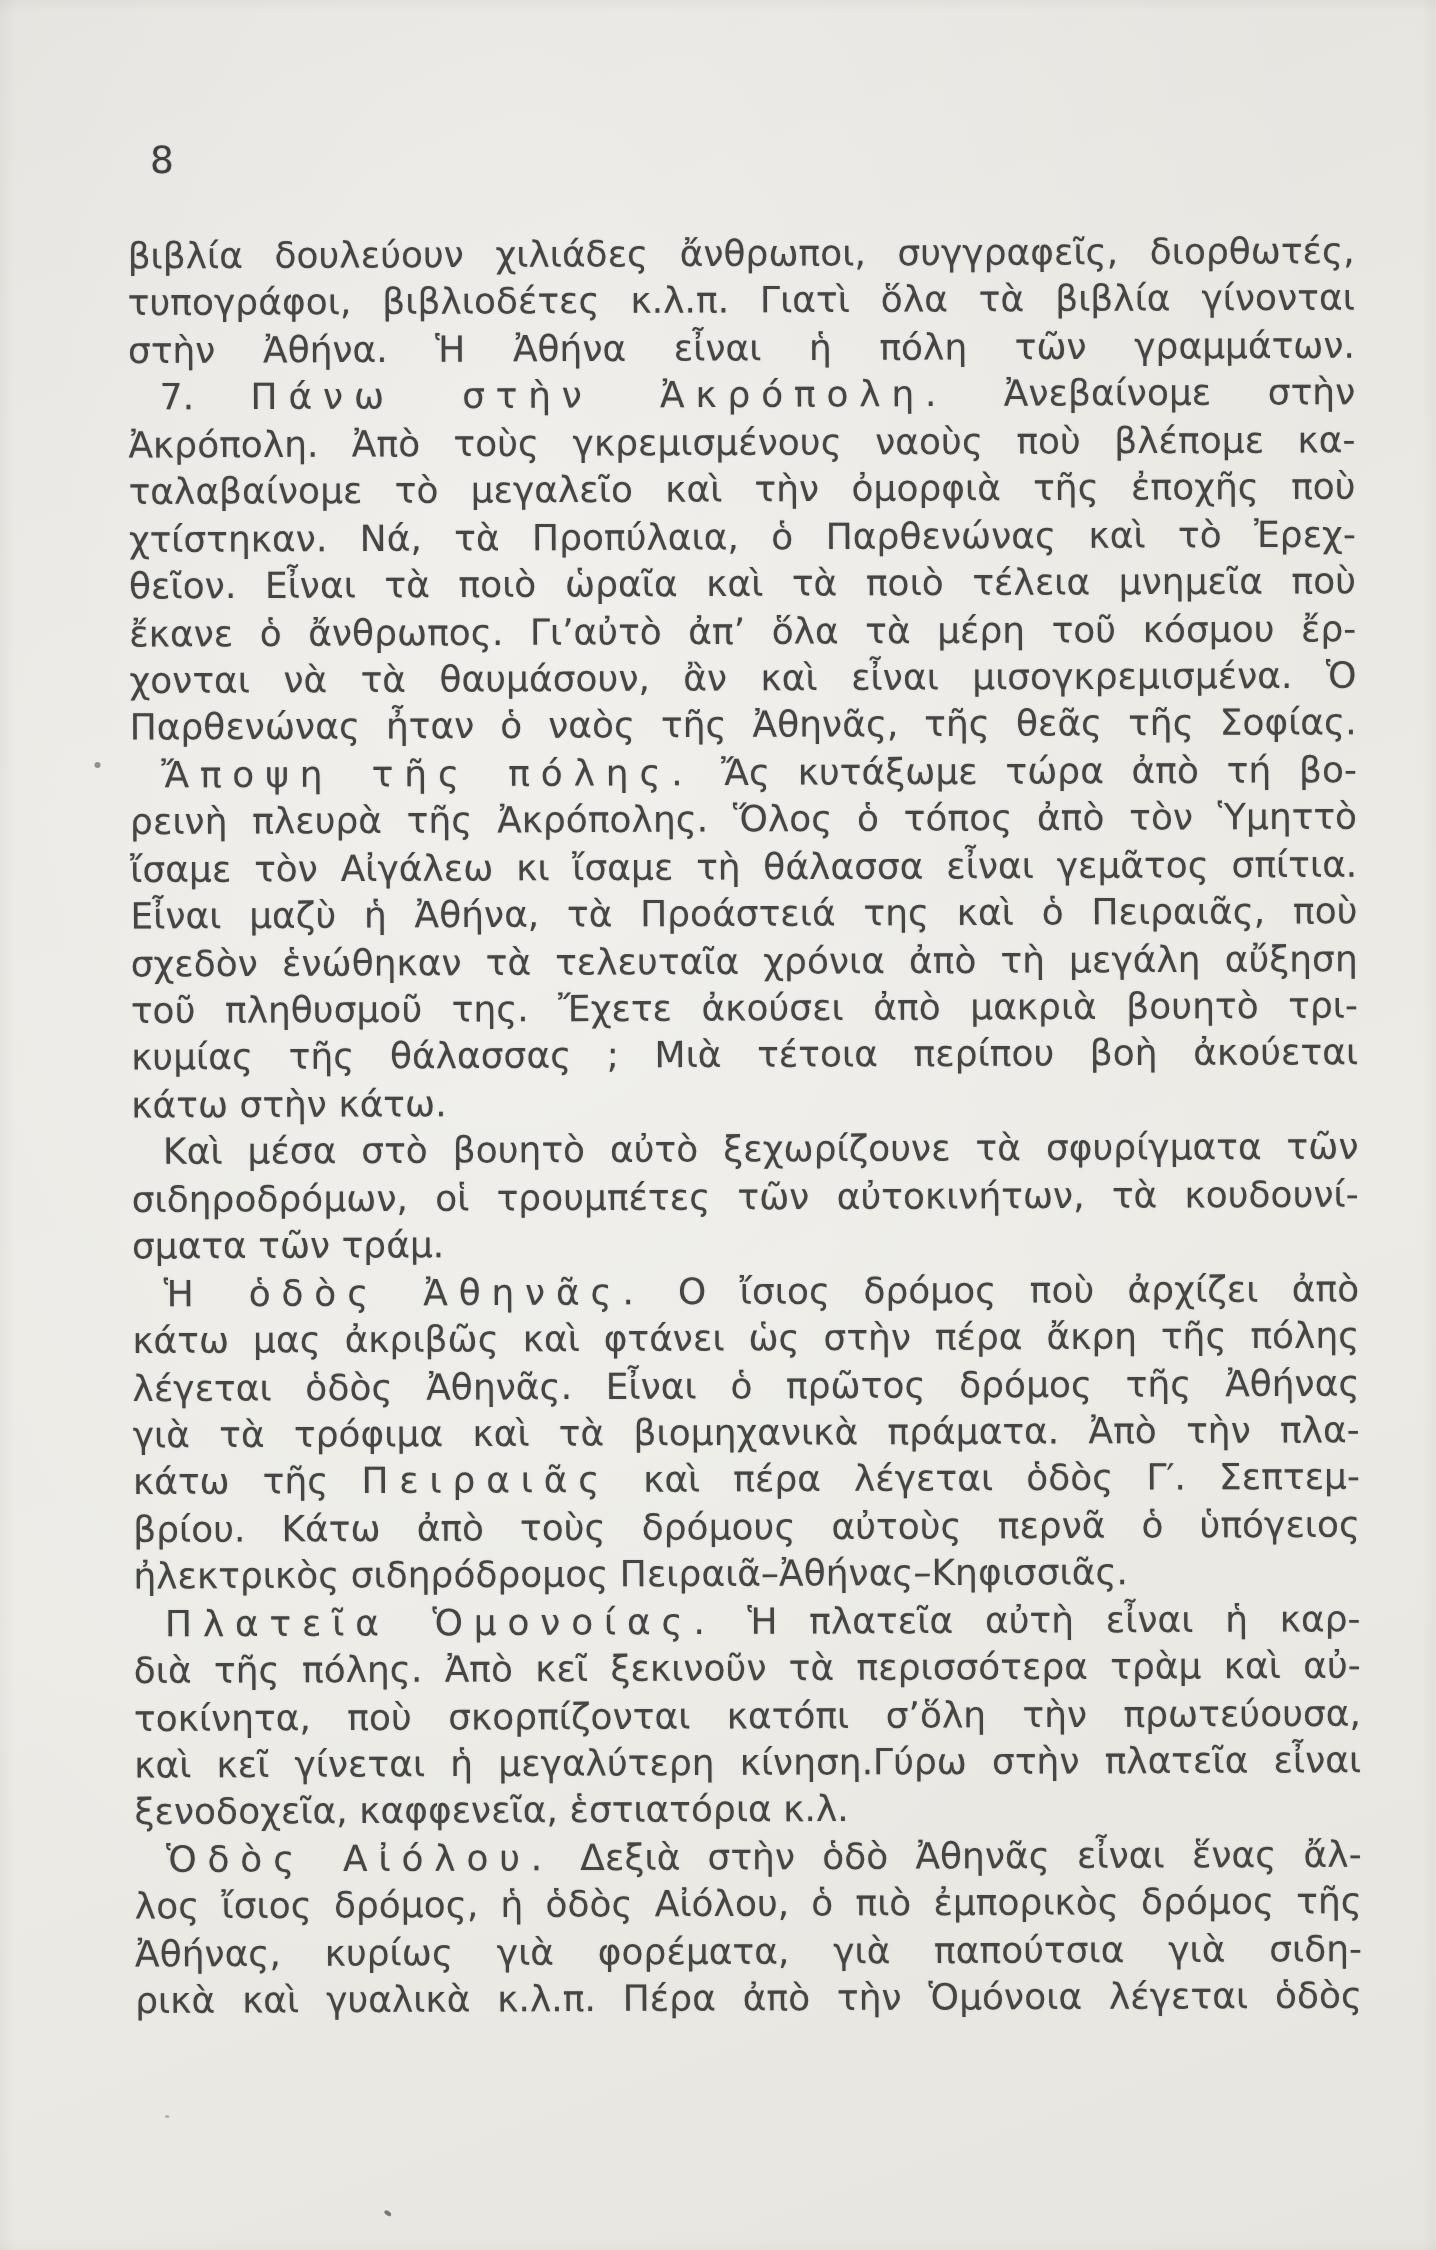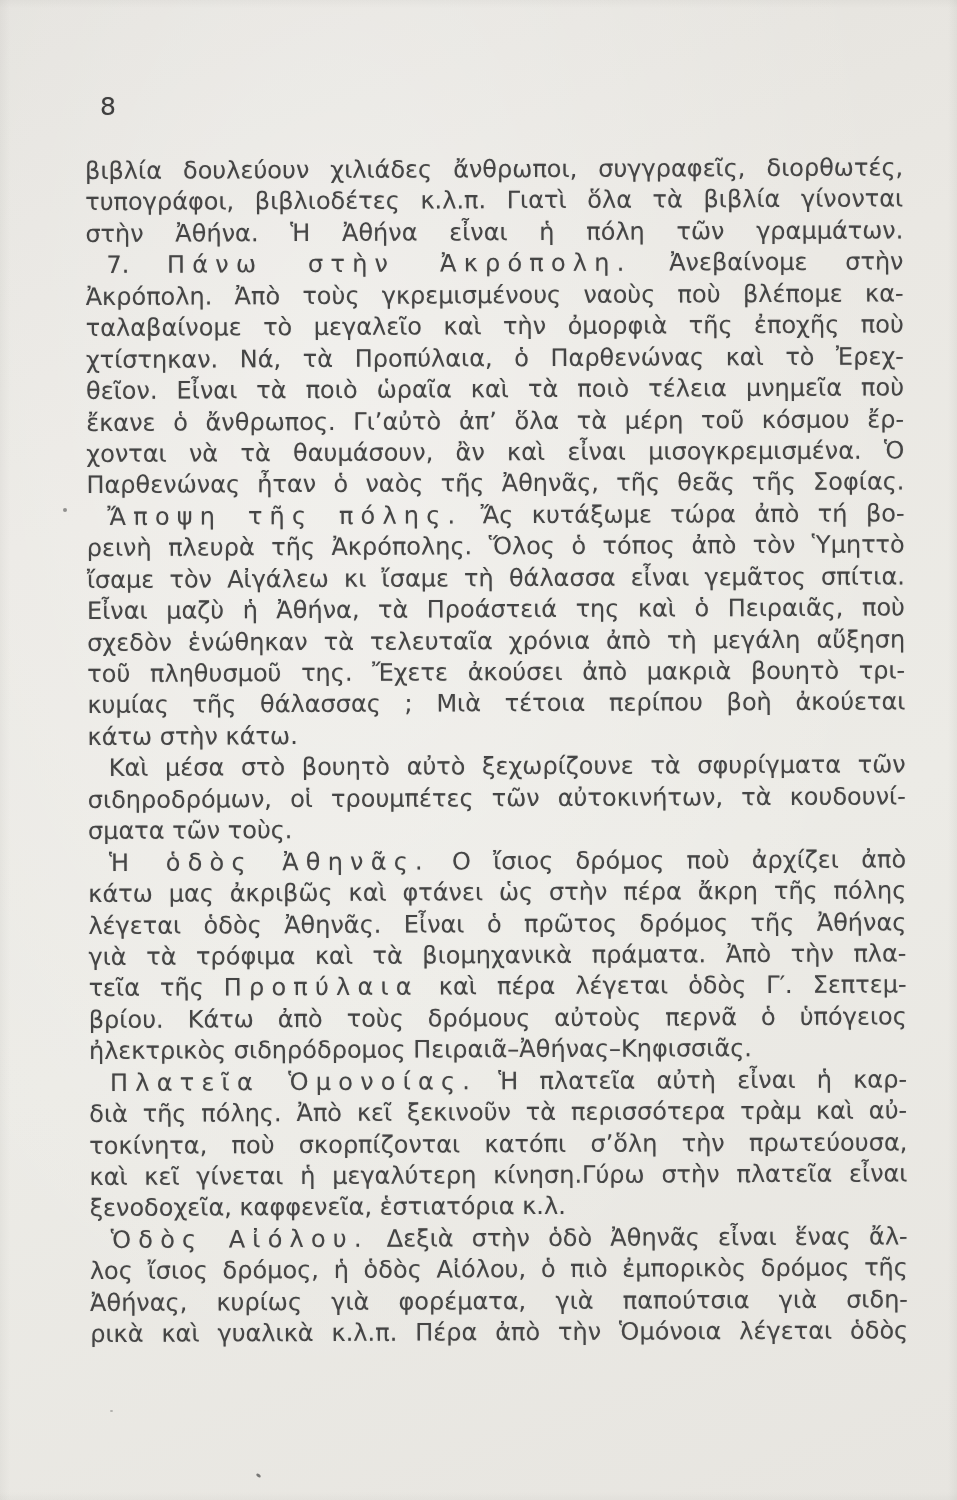--- a/index.html
+++ b/index.html
@@ -68,26 +68,26 @@
     <div class="line just ind"><span class="sp">Ἄποψη τῆς πόλης.</span><span class=""> Ἄς κυτάξωμε τώρα ἀπὸ τή βο-</span></div>
     <div class="line just"><span class="">ρεινὴ πλευρὰ τῆς Ἀκρόπολης. Ὅλος ὁ τόπος ἀπὸ τὸν Ὑμηττὸ</span></div>
     <div class="line just"><span class="">ἴσαμε τὸν Αἰγάλεω κι ἴσαμε τὴ θάλασσα εἶναι γεμᾶτος σπίτια.</span></div>
     <div class="line just"><span class="">Εἶναι μαζὺ ἡ Ἀθήνα, τὰ Προάστειά της καὶ ὁ Πειραιᾶς, ποὺ</span></div>
     <div class="line just"><span class="">σχεδὸν ἑνώθηκαν τὰ τελευταῖα χρόνια ἀπὸ τὴ μεγάλη αὔξηση</span></div>
     <div class="line just"><span class="">τοῦ πληθυσμοῦ της. Ἔχετε ἀκούσει ἀπὸ μακριὰ βουητὸ τρι-</span></div>
     <div class="line just"><span class="">κυμίας τῆς θάλασσας ; Μιὰ τέτοια περίπου βοὴ ἀκούεται</span></div>
     <div class="line"><span class="">κάτω στὴν κάτω.</span></div>
     <div class="line just ind"><span class="">Καὶ μέσα στὸ βουητὸ αὐτὸ ξεχωρίζουνε τὰ σφυρίγματα τῶν</span></div>
     <div class="line just"><span class="">σιδηροδρόμων, οἱ τρουμπέτες τῶν αὐτοκινήτων, τὰ κουδουνί-</span></div>
-    <div class="line"><span class="">σματα τῶν τοὺς.</span></div>
+    <div class="line"><span class="">σματα τῶν τράμ.</span></div>
     <div class="line just ind"><span class="sp">Ἡ ὁδὸς Ἀθηνᾶς.</span><span class=""> Ο ἴσιος δρόμος ποὺ ἀρχίζει ἀπὸ</span></div>
     <div class="line just"><span class="">κάτω μας ἀκριβῶς καὶ φτάνει ὡς στὴν πέρα ἄκρη τῆς πόλης</span></div>
     <div class="line just"><span class="">λέγεται ὁδὸς Ἀθηνᾶς. Εἶναι ὁ πρῶτος δρόμος τῆς Ἀθήνας</span></div>
     <div class="line just"><span class="">γιὰ τὰ τρόφιμα καὶ τὰ βιομηχανικὰ πράματα. Ἀπὸ τὴν πλα-</span></div>
-    <div class="line just"><span class="">τεῖα τῆς </span><span class="sp">Προπύλαια</span><span class=""> καὶ πέρα λέγεται ὁδὸς Γ′. Σεπτεμ-</span></div>
+    <div class="line just"><span class="">κάτω τῆς </span><span class="sp">Πειραιᾶς</span><span class=""> καὶ πέρα λέγεται ὁδὸς Γ′. Σεπτεμ-</span></div>
     <div class="line just"><span class="">βρίου. Κάτω ἀπὸ τοὺς δρόμους αὐτοὺς περνᾶ ὁ ὑπόγειος</span></div>
     <div class="line"><span class="">ἠλεκτρικὸς σιδηρόδρομος Πειραιᾶ–Ἀθήνας–Κηφισσιᾶς.</span></div>
     <div class="line just ind"><span class="sp">Πλατεῖα Ὁμονοίας.</span><span class=""> Ἡ πλατεῖα αὐτὴ εἶναι ἡ καρ-</span></div>
     <div class="line just"><span class="">διὰ τῆς πόλης. Ἀπὸ κεῖ ξεκινοῦν τὰ περισσότερα τρὰμ καὶ αὐ-</span></div>
     <div class="line just"><span class="">τοκίνητα, ποὺ σκορπίζονται κατόπι σ’ὅλη τὴν πρωτεύουσα,</span></div>
     <div class="line just"><span class="">καὶ κεῖ γίνεται ἡ μεγαλύτερη κίνηση.Γύρω στὴν πλατεῖα εἶναι</span></div>
     <div class="line"><span class="">ξενοδοχεῖα, καφφενεῖα, ἑστιατόρια κ.λ.</span></div>
     <div class="line just ind"><span class="sp">Ὁδὸς Αἰόλου.</span><span class=""> Δεξιὰ στὴν ὁδὸ Ἀθηνᾶς εἶναι ἕνας ἄλ-</span></div>
     <div class="line just"><span class="">λος ἴσιος δρόμος, ἡ ὁδὸς Αἰόλου, ὁ πιὸ ἐμπορικὸς δρόμος τῆς</span></div>
     <div class="line just"><span class="">Ἀθήνας, κυρίως γιὰ φορέματα, γιὰ παπούτσια γιὰ σιδη-</span></div>

